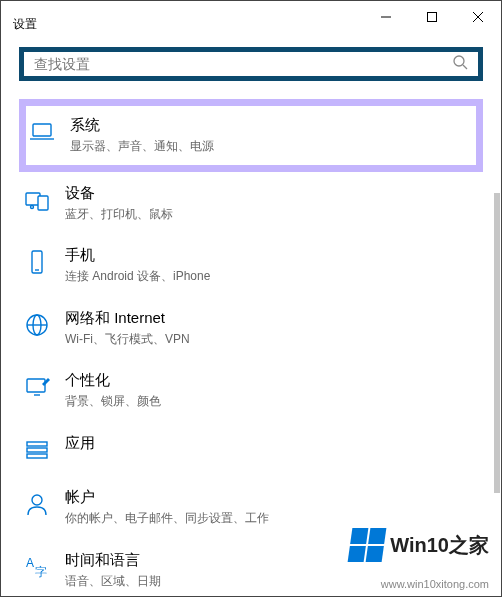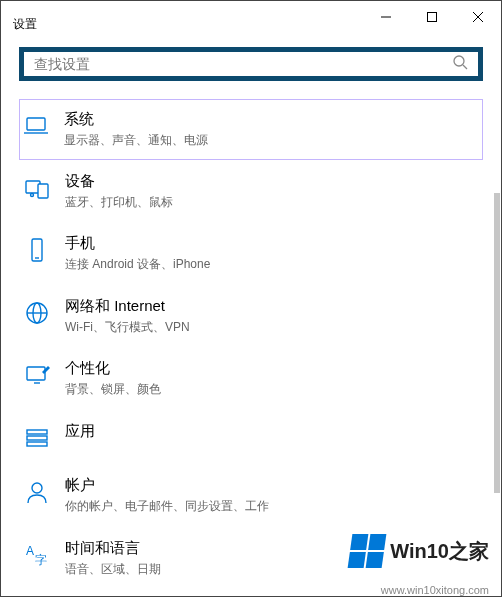--- a/index.html
+++ b/index.html
@@ -57,21 +57,21 @@
     .searchbox input::placeholder { color: #777; }
     .search-icon { color: #555; }
     .category-list { }
     .category {
       display: flex;
       align-items: flex-start;
       padding: 12px 6px 12px 4px;
       cursor: pointer;
     }
     .category.highlighted {
-      border: 1px solid #c4b5fd;
+      border: 7px solid #c4b5fd;
       padding: 10px 4px 10px 2px;
     }
     .cat-icon {
       width: 28px;
       height: 28px;
       flex: 0 0 28px;
       margin-right: 14px;
       margin-top: 2px;
       display: flex;
       align-items: center;
@@ -94,21 +94,21 @@
       position: absolute;
       right: 1px;
       top: 160px;
       width: 6px;
       height: 300px;
       background: #c6c6c6;
     }
     .watermark {
       position: absolute;
       right: 12px;
-      bottom: 0;
+      bottom: 6px;
       text-align: right;
     }
     .watermark-logo {
       font-size: 20px;
       font-weight: 600;
       color: #222;
       display: flex;
       align-items: center;
       justify-content: flex-end;
       gap: 6px;

